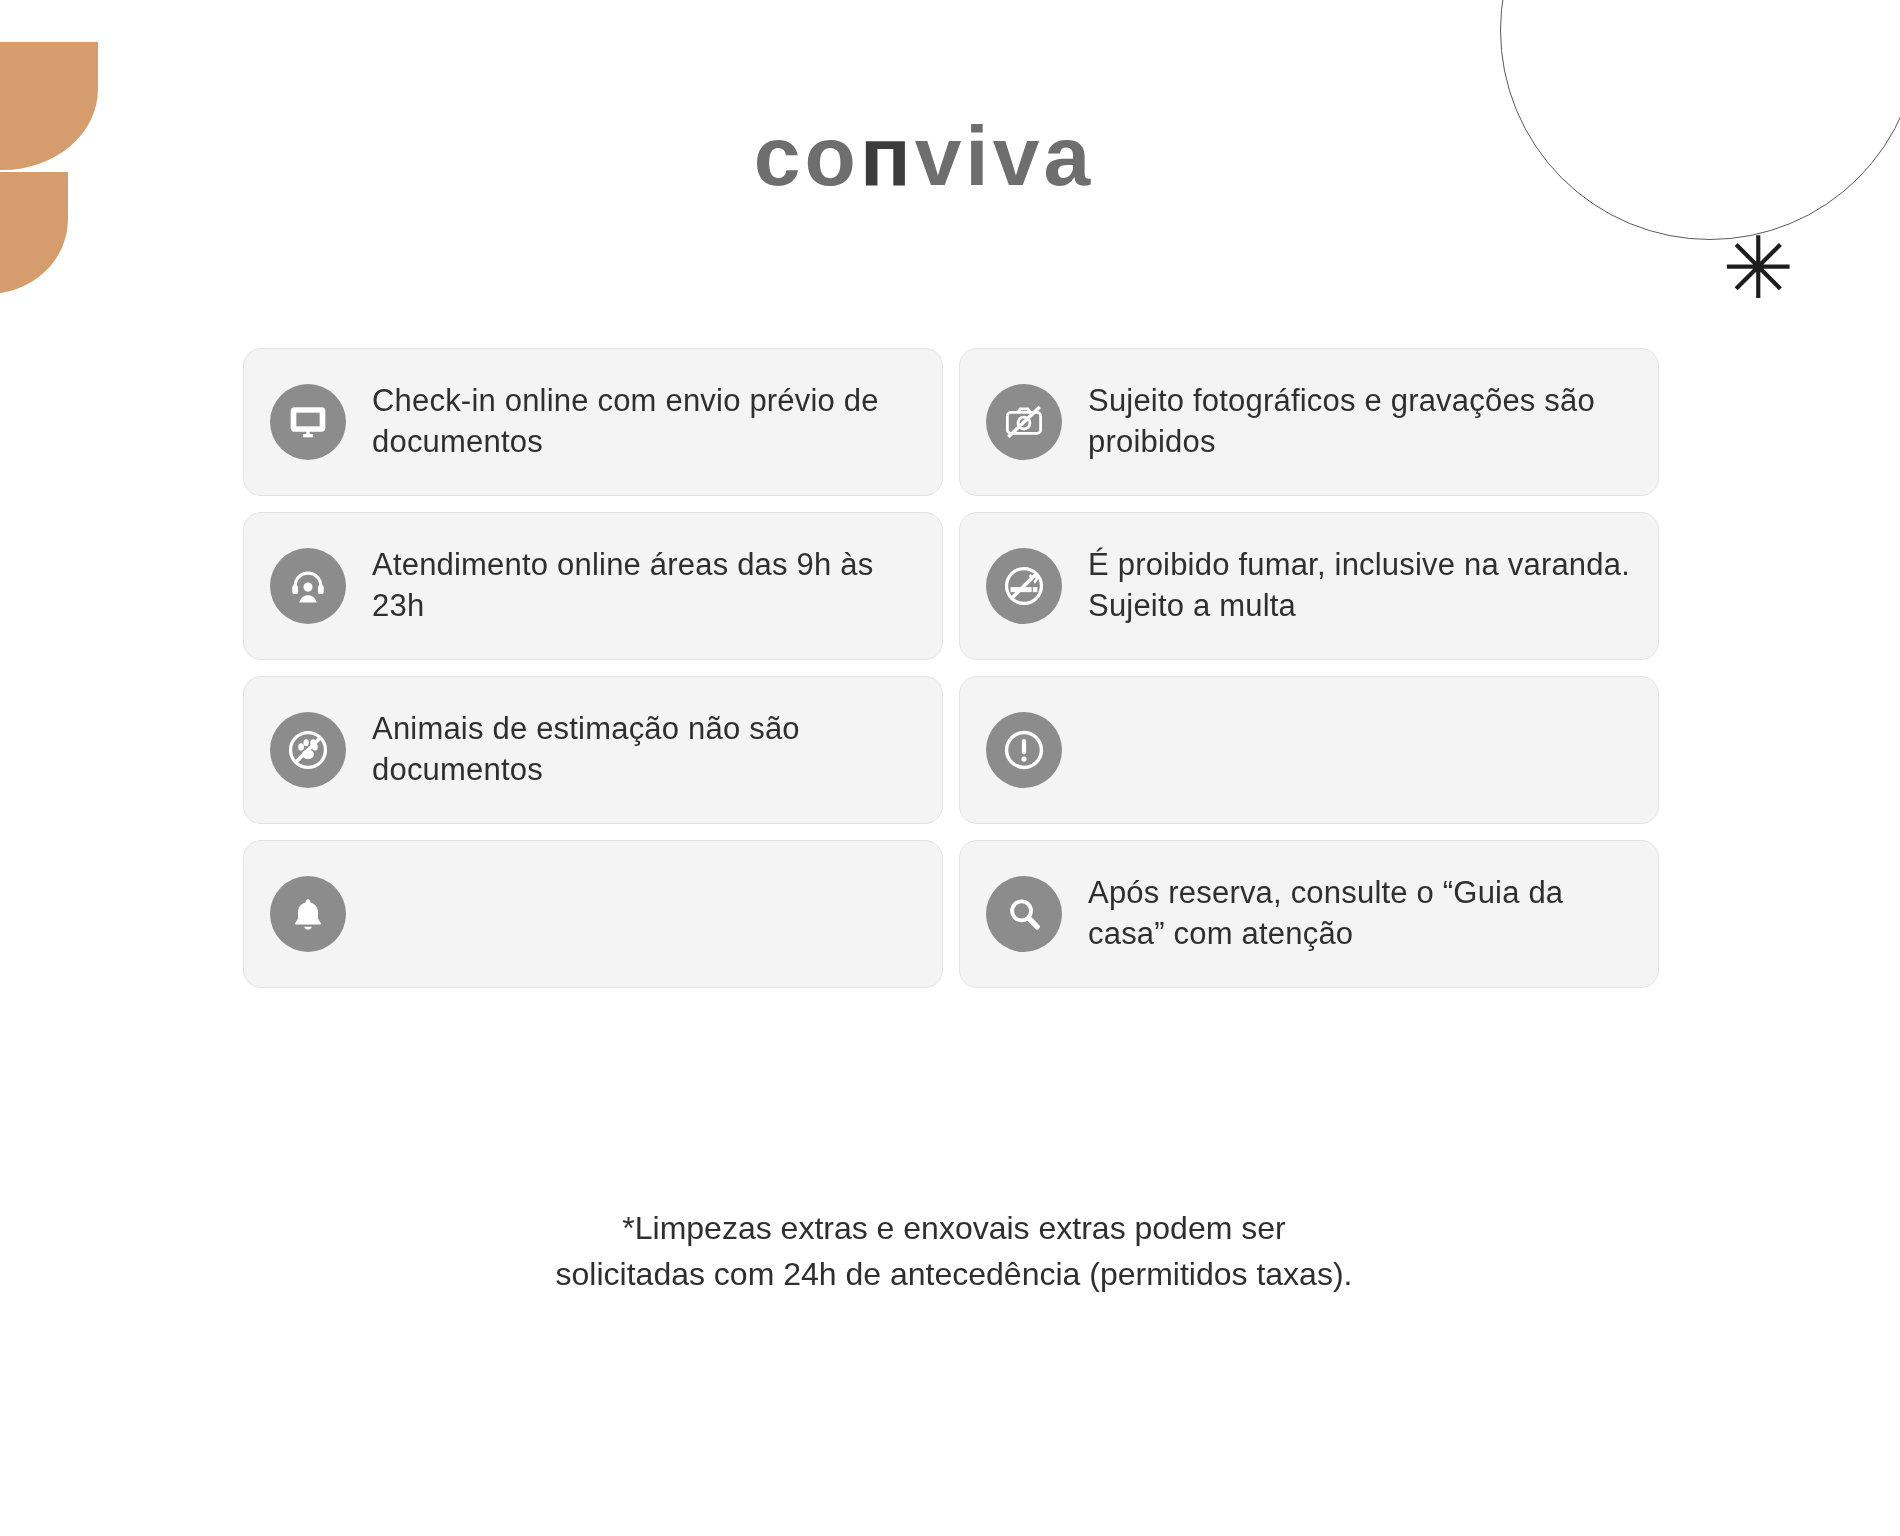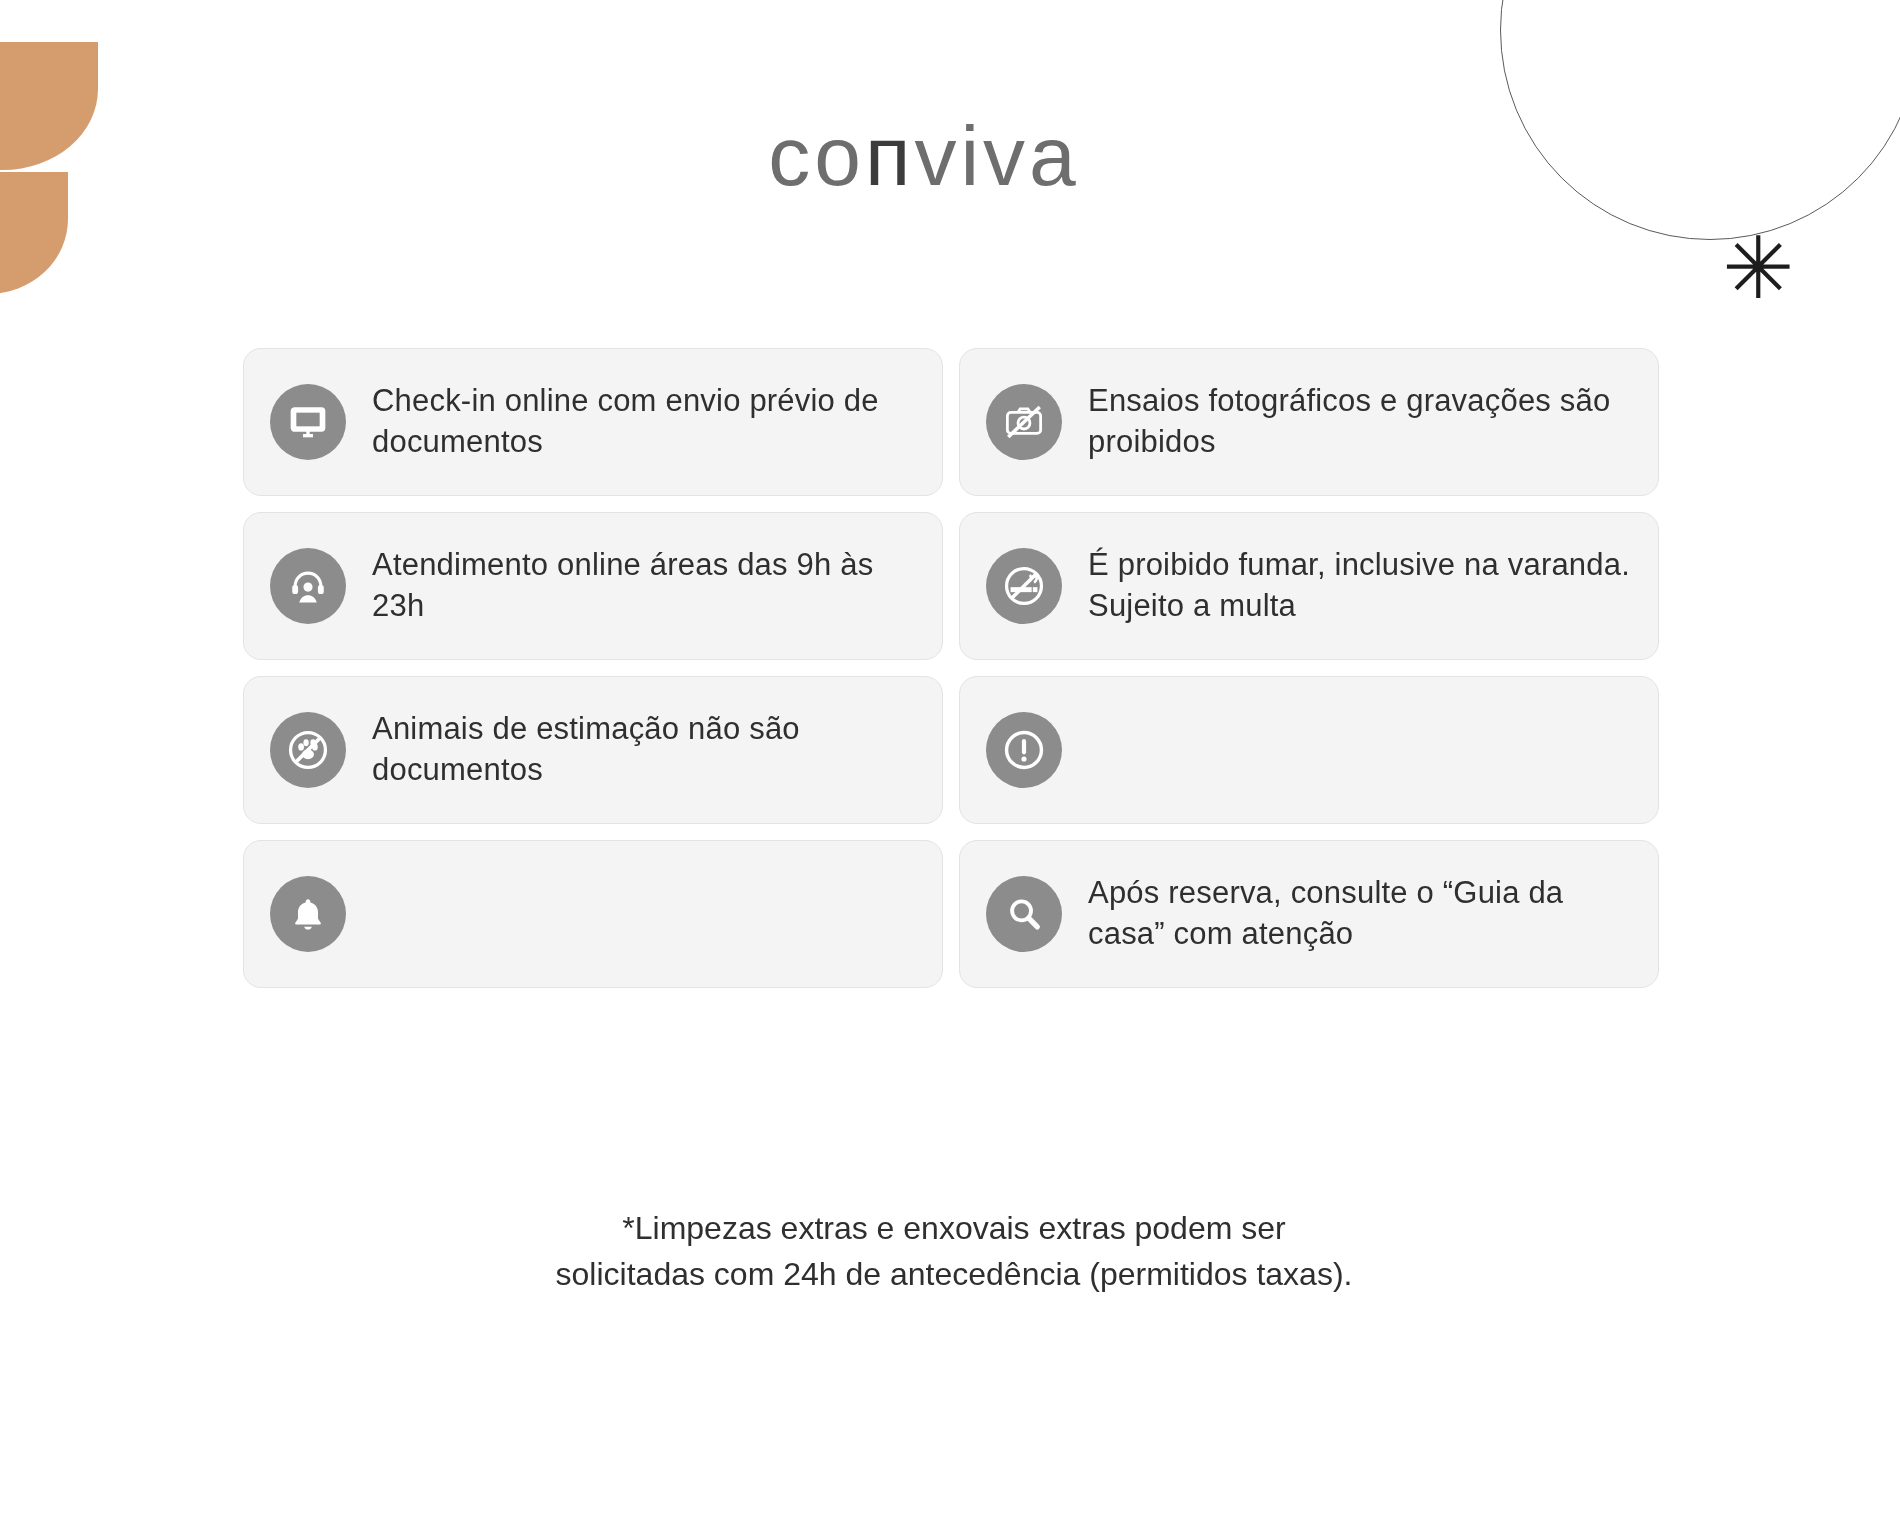--- a/index.html
+++ b/index.html
@@ -76,21 +76,21 @@
   .brand {
     position: absolute;
     top: 108px;
     left: 0;
     width: 1848px;
     text-align: center;
     font-family: "Liberation Sans", sans-serif;
     font-size: 84px;
     letter-spacing: 4px;
     color: #6e6e6e;
-    font-weight: 400;
+    font-weight: 700;
   }
   .brand .mark {
     display: inline-block;
     color: #3c3c3c;
     position: relative;
   }
 
   
   .grid {
     position: absolute;
@@ -180,21 +180,21 @@
 
   <div class="card">
     <span class="icon">
       <svg width="42" height="42" viewBox="0 0 24 24">
         <rect x="2.5" y="6.5" width="19" height="12" rx="2" fill="none" stroke="#ffffff" stroke-width="1.6"></rect>
         <path d="M8.5 6.5l1.3-2h4.4l1.3 2" fill="none" stroke="#ffffff" stroke-width="1.6"></path>
         <circle cx="12" cy="12.6" r="3.4" fill="none" stroke="#ffffff" stroke-width="1.6"></circle>
         <line x1="3" y1="20.6" x2="21" y2="3.4" stroke="#ffffff" stroke-width="2"></line>
       </svg>
     </span>
-    <span class="label">Ensaios fotográficos e gravações são proibidos</span>
+    <span class="label">Sujeito fotográficos e gravações são proibidos</span>
   </div>
 
   <div class="card">
     <span class="icon">
       <svg width="44" height="44" viewBox="0 0 24 24">
         <path d="M5 12a7 7 0 0 1 14 0" fill="none" stroke="#ffffff" stroke-width="1.7"></path>
         <rect x="3.4" y="11.4" width="3.2" height="5" rx="1.4" fill="#ffffff"></rect>
         <rect x="17.4" y="11.4" width="3.2" height="5" rx="1.4" fill="#ffffff"></rect>
         <circle cx="12" cy="12.6" r="2.5" fill="#ffffff"></circle>
         <path d="M7.2 21c.9-2.6 2.6-3.9 4.8-3.9s3.9 1.3 4.8 3.9z" fill="#ffffff"></path>

